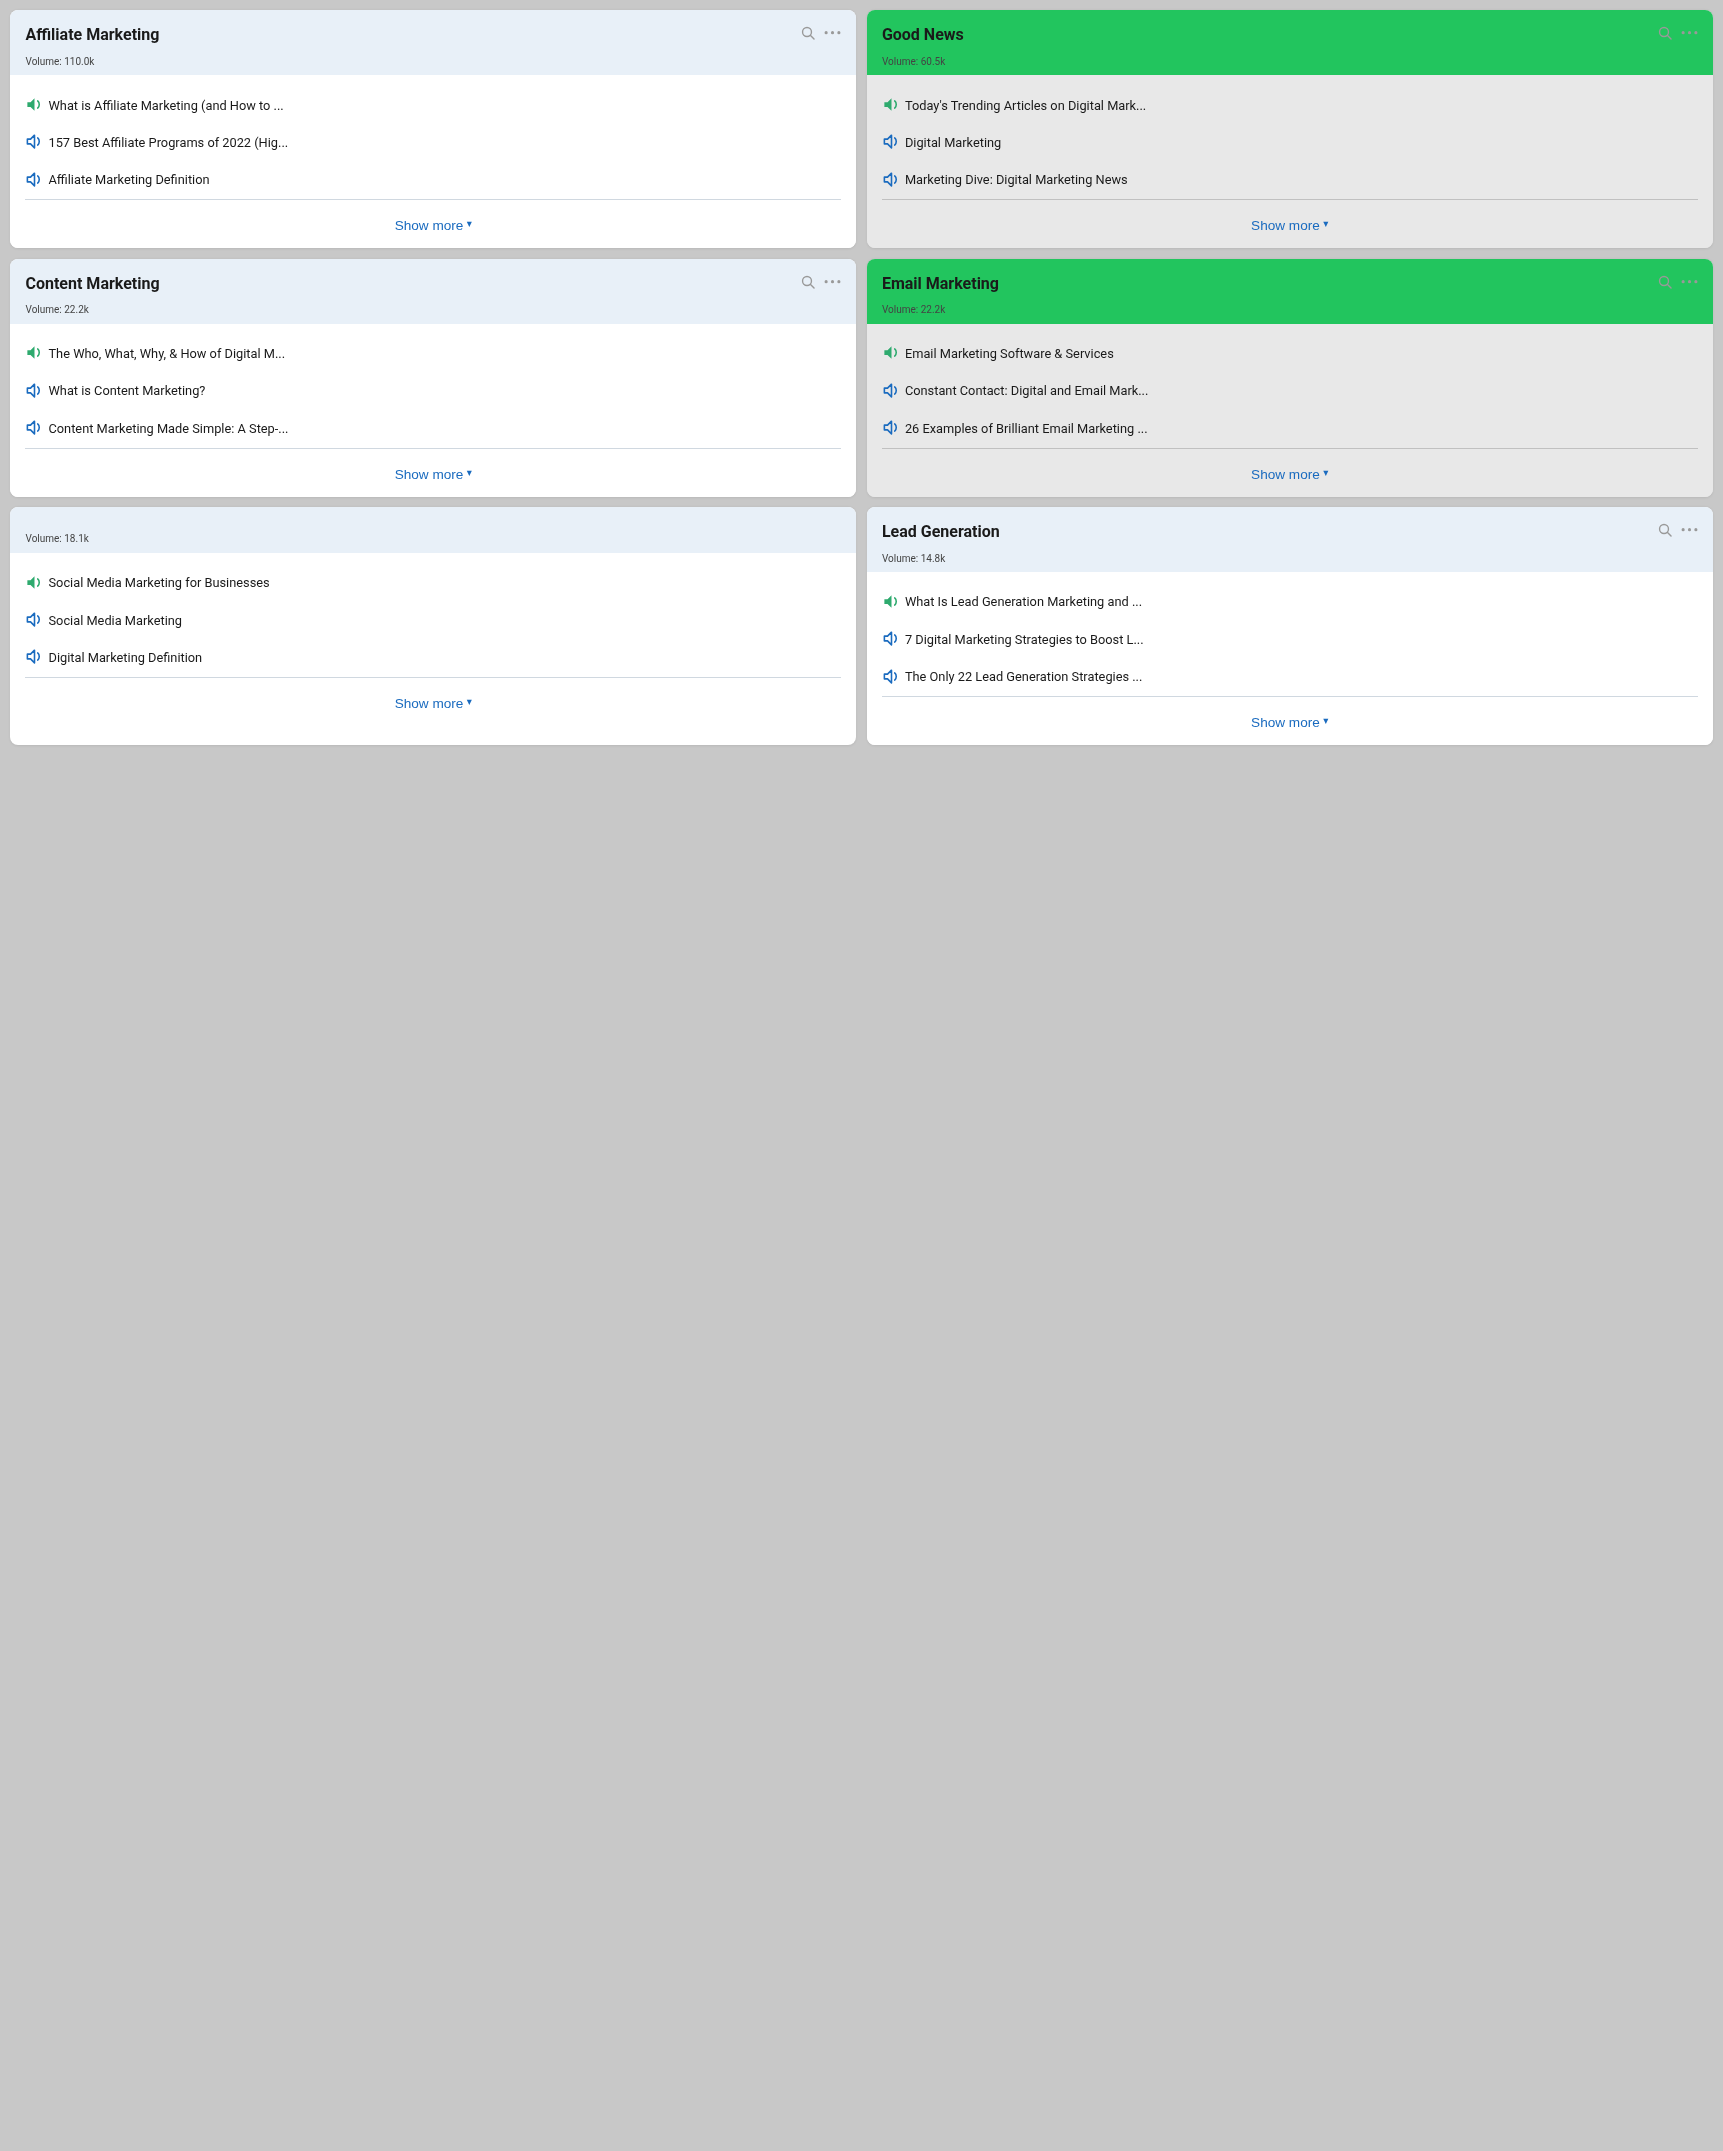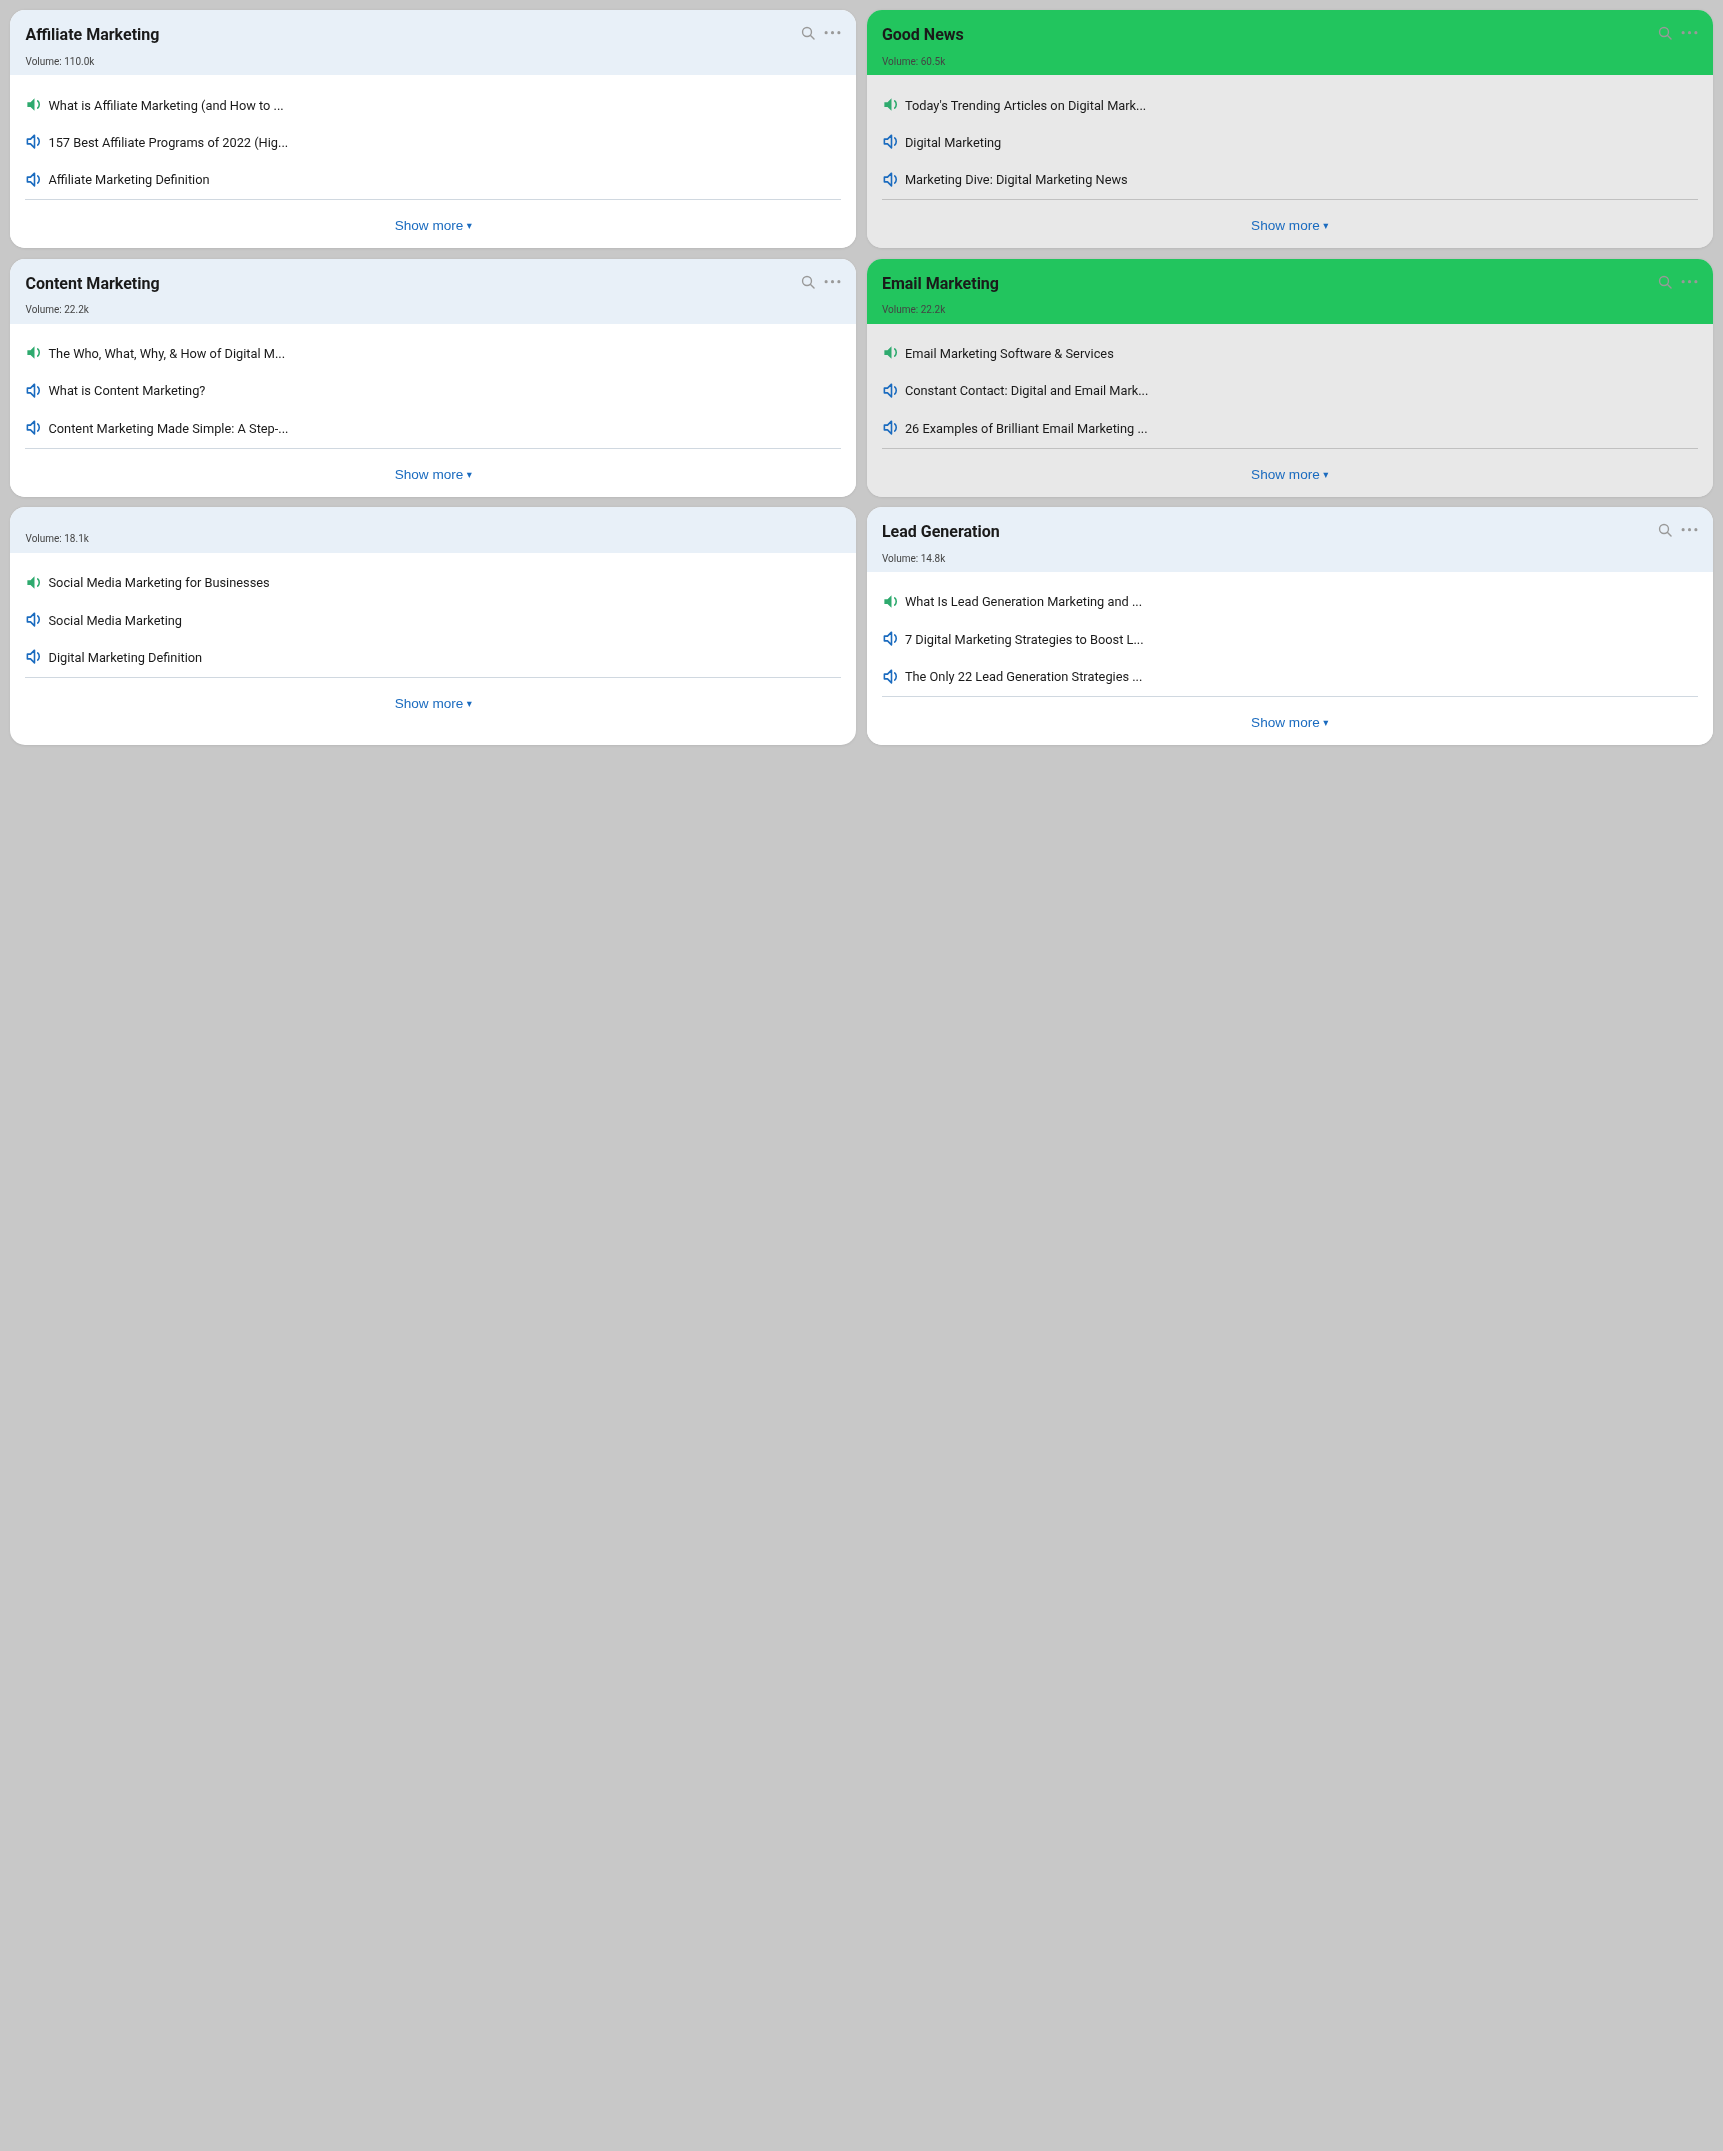--- a/index.html
+++ b/index.html
@@ -17,21 +17,21 @@
     }
 
     .grid {
       display: grid;
       grid-template-columns: 1fr 1fr;
       gap: 10.2px;
     }
 
     .card {
       background: #ffffff;
-      border-radius: 15px;
+      border-radius: 8px;
       overflow: hidden;
       box-shadow: 0 0.9px 2.6px rgba(0,0,0,0.08);
     }
 
     .card.gray {
       background: #e8e8e8;
     }
 
     .card-header {
       padding: 15.3px 15.3px 8.5px 15.3px;
@@ -108,21 +108,20 @@
     }
 
     .show-more-btn {
       color: #1a6bbf;
       font-size: 13.6px;
       font-weight: 500;
       cursor: pointer;
       background: none;
       border: none;
       display: inline-flex;
-      align-items: center;
       gap: 3.4px;
     }
 
     .chevron-down {
       font-size: 10.2px;
       color: #1a6bbf;
     }
 
     .divider {
       height: 0.9px;

